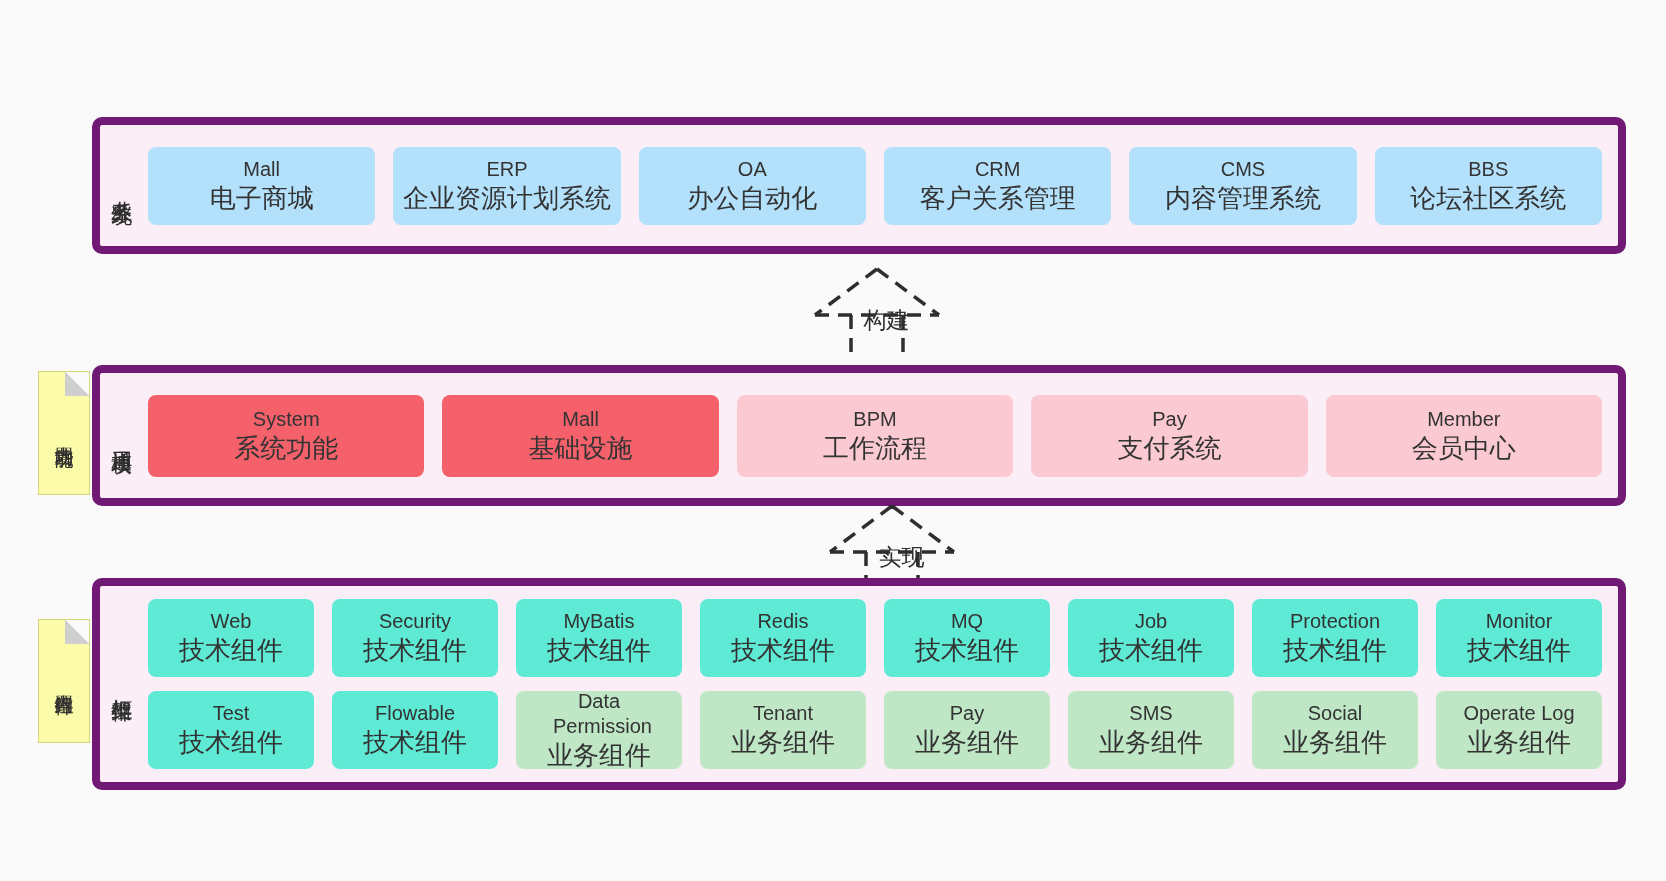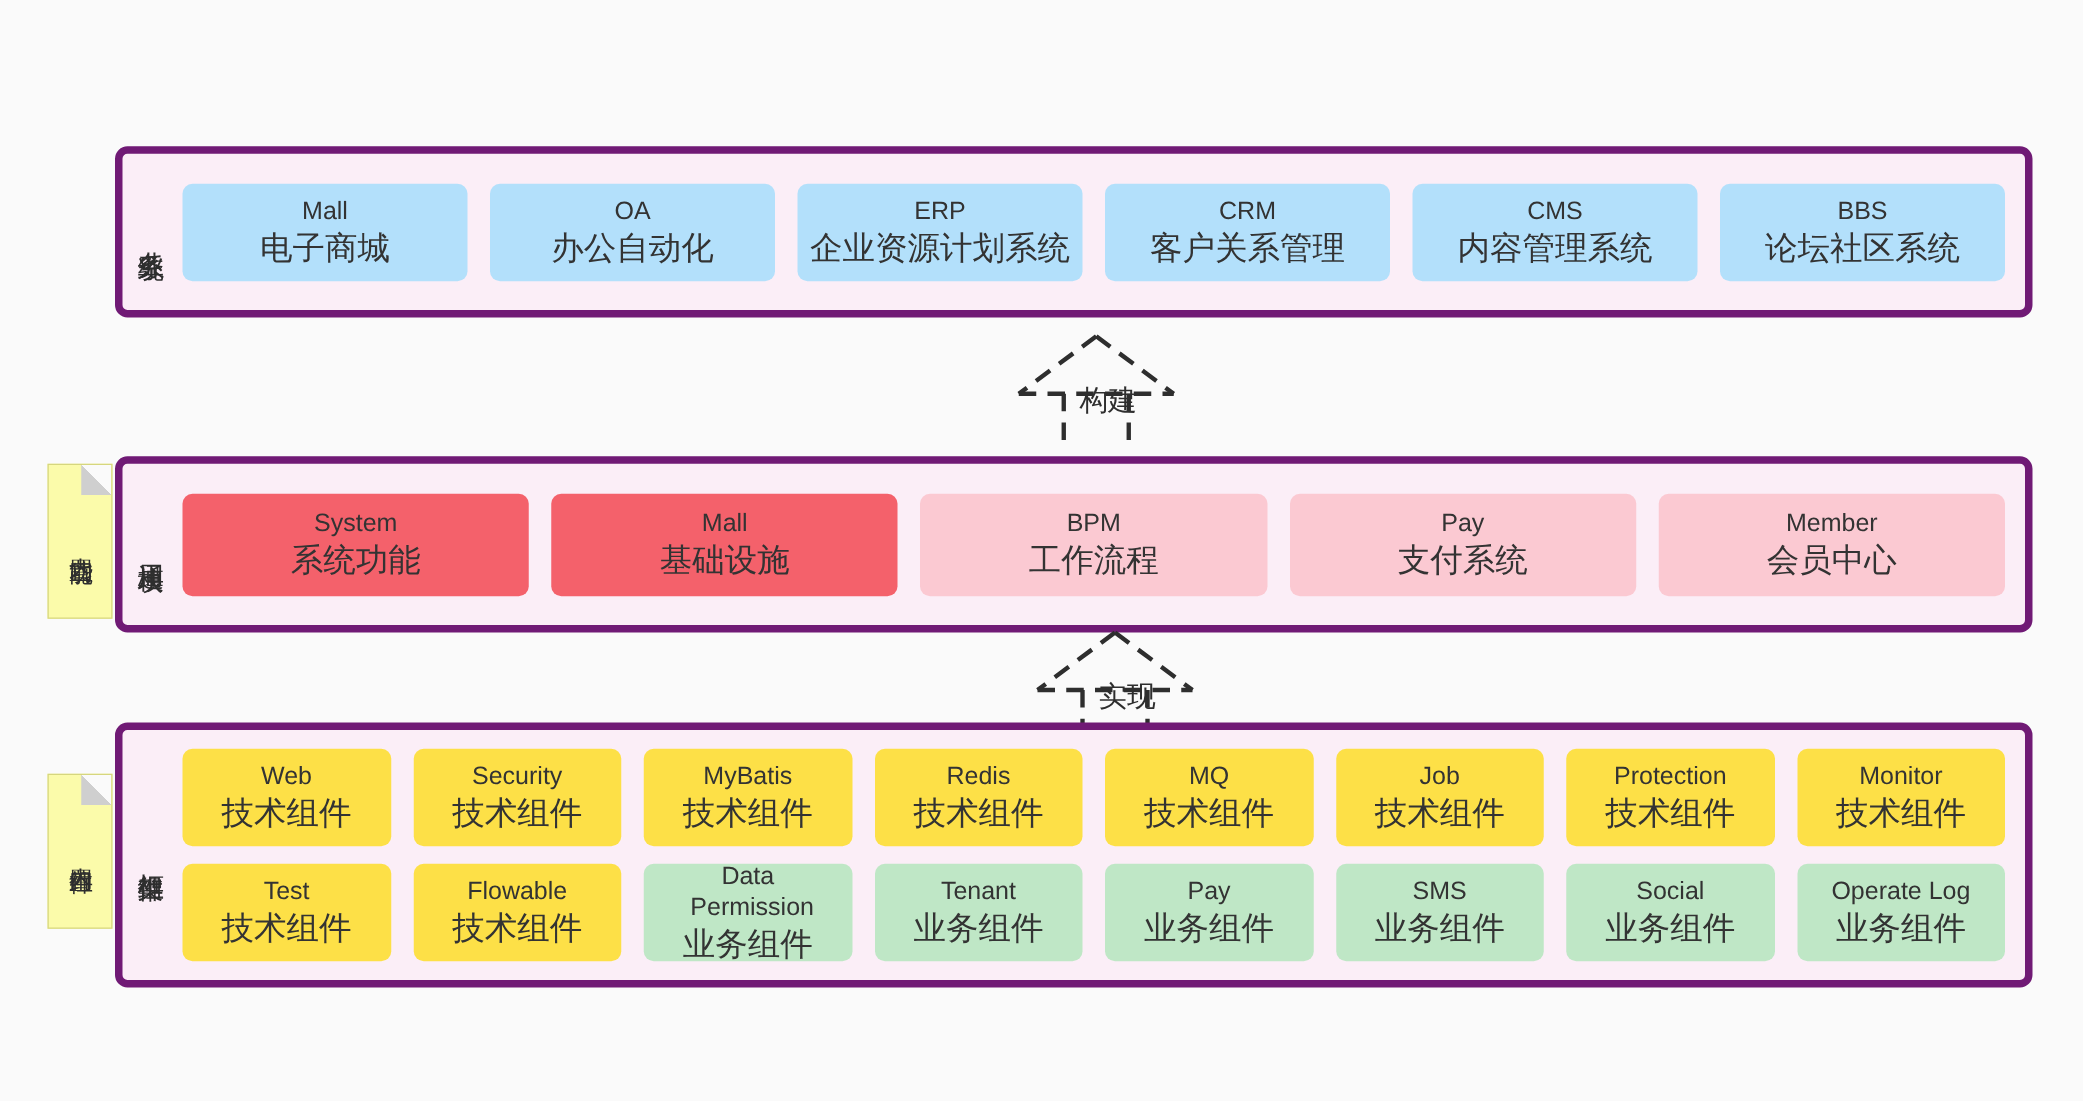--- a/index.html
+++ b/index.html
@@ -18,21 +18,21 @@
 
   .canvas {
     position: absolute;
     inset: 0;
   }
 
   
   .layer {
     position: absolute;
     background: #fbeef7;
-    border: 6px solid #701a75;
+    border: 8px solid #701a75;
     border-radius: 10px;
     box-sizing: border-box;
     display: flex;
     align-items: stretch;
   }
 
   
   .layer-label {
     flex: 0 0 auto;
     width: 44px;
@@ -80,21 +80,21 @@
   .box .t1 { font-size: 20px; }
   .box .t2 { font-size: 26px; }
 
   .h-business { height: 78px; }
   .h-module   { height: 82px; }
   .h-comp     { height: 78px; }
 
   .c-blue        { background: #b3e0fb; }
   .c-red         { background: #f4616b; }
   .c-pink        { background: #fbc9d2; }
-  .c-green       { background: #fde047; }
+  .c-green       { background: #5eead4; }
   .c-lightgreen  { background: #bfe7c6; }
 
   
   .note {
     position: absolute;
     background: #fbfbaa;
     border: 1px solid #d6d67e;
     box-sizing: border-box;
     display: flex;
     align-items: center;
@@ -142,26 +142,26 @@
 
   <div class="layer" style="left:92px; top:117px; width:1534px; height:137px;">
     <div class="layer-label">业务系统</div>
     <div class="layer-body">
       <div class="row">
         <div class="box c-blue h-business">
           <span class="t1">Mall</span>
           <span class="t2">电子商城</span>
         </div>
         <div class="box c-blue h-business">
+          <span class="t1">ERP</span>
+          <span class="t2">企业资源计划系统</span>
+        </div>
+        <div class="box c-blue h-business">
           <span class="t1">OA</span>
           <span class="t2">办公自动化</span>
-        </div>
-        <div class="box c-blue h-business">
-          <span class="t1">ERP</span>
-          <span class="t2">企业资源计划系统</span>
         </div>
         <div class="box c-blue h-business">
           <span class="t1">CRM</span>
           <span class="t2">客户关系管理</span>
         </div>
         <div class="box c-blue h-business">
           <span class="t1">CMS</span>
           <span class="t2">内容管理系统</span>
         </div>
         <div class="box c-blue h-business">

